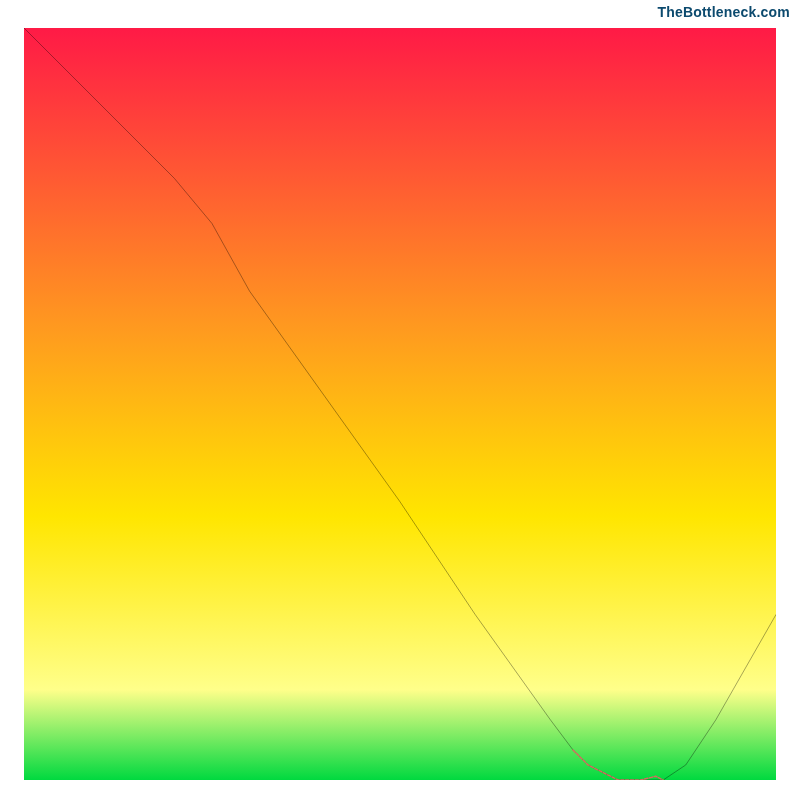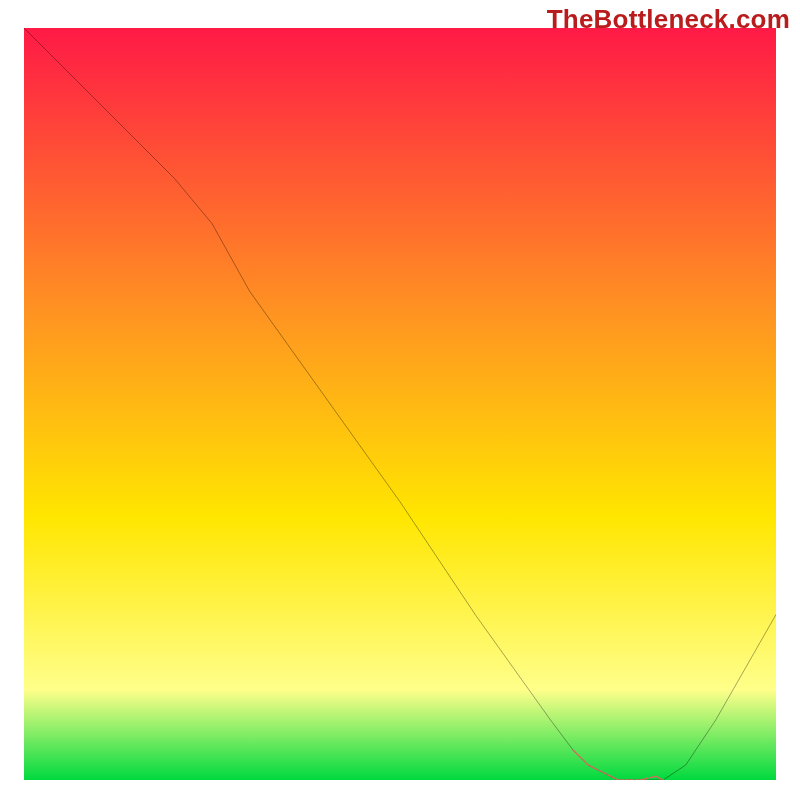--- a/index.html
+++ b/index.html
@@ -14,23 +14,23 @@
   .frame {
     position: relative;
     width: 800px;
     height: 800px;
     box-sizing: border-box;
   }
   .watermark {
     position: absolute;
     top: 4px;
     right: 10px;
-    font-size: 26px;
+    font-size: 14px;
     font-weight: bold;
-    color: #b91c1c;
+    color: #0c4a6e;
     letter-spacing: 0.2px;
     user-select: none;
   }
   .plot-wrapper {
     position: absolute;
     left: 24px;
     top: 28px;
     width: 752px;
     height: 752px;
   }

